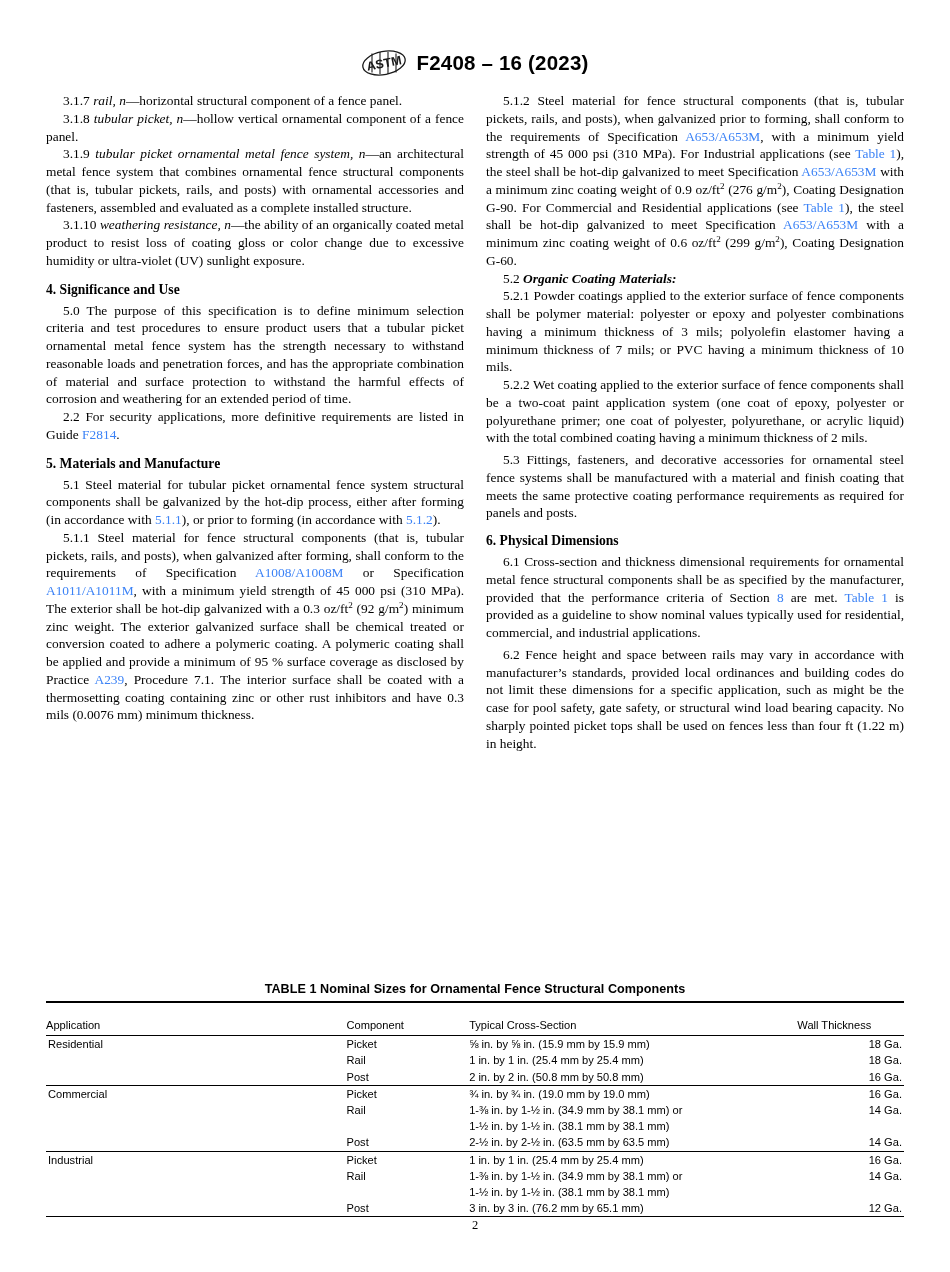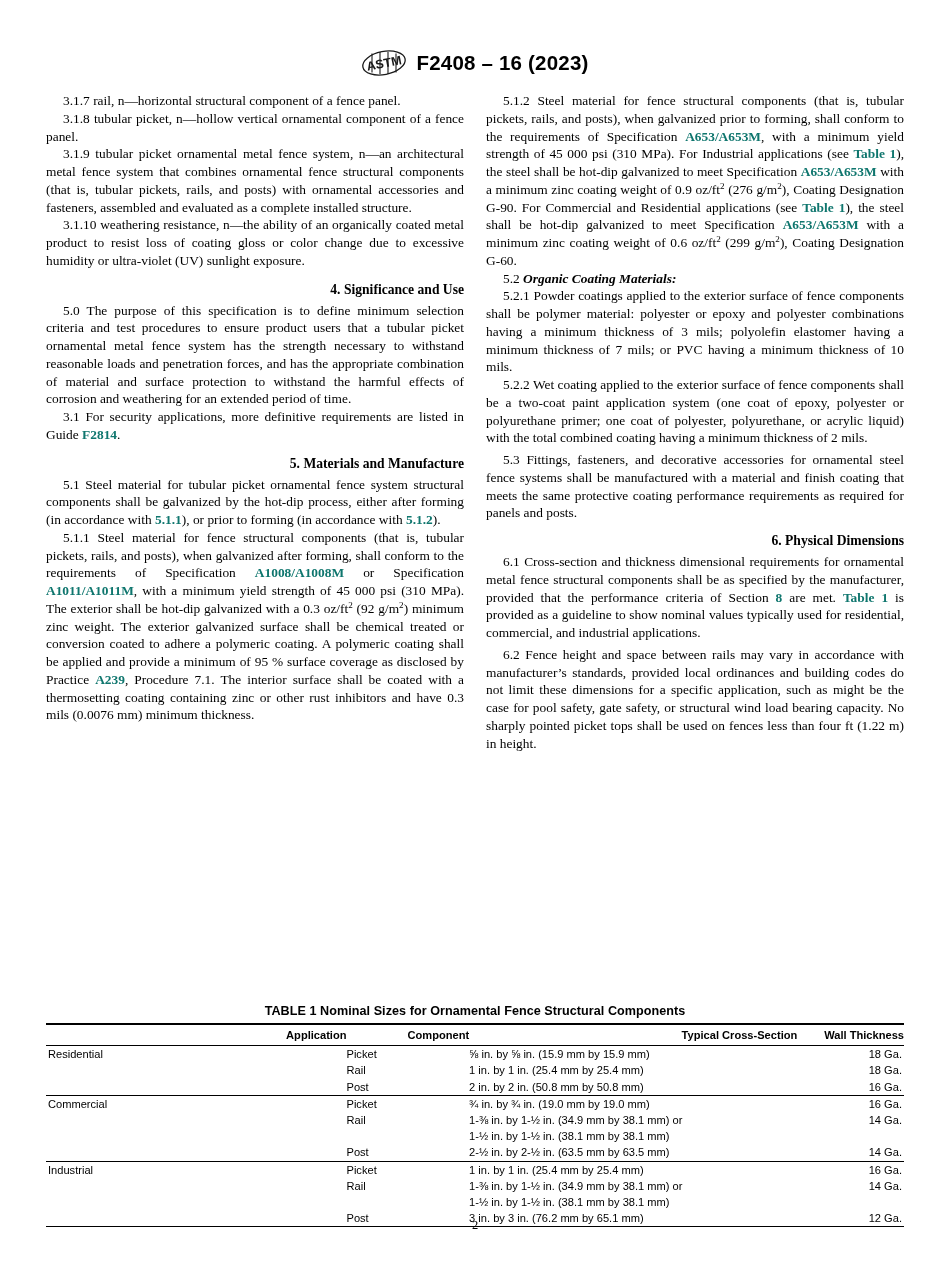--- a/index.html
+++ b/index.html
@@ -65,58 +65,58 @@
   p {
     margin: 0;
     text-indent: 17px;
   }
 
   h3.section-head {
     margin: 11px 0 3px 0;
     font-size: 13.6px;
     font-weight: bold;
     text-indent: 0;
-    text-align: right;
+    text-align: left;
     font-family: "Liberation Serif", "DejaVu Serif", serif;
   }
   h3.section-head.tight { margin-top: 10px; }
 
-  .term { }
+  .term { font-style: italic; }
   .ital { font-style: italic; font-weight: bold; }
-  .xref { color: #0f766e; font-weight: bold; }
+  .xref { color: #3b82f6; }
   sup { font-size: 0.68em; line-height: 0; vertical-align: super; }
 
   .gap { height: 4px; }
 
   
   .table-wrap {
     position: absolute;
     left: 46px;
-    top: 1004px;
+    top: 982px;
     width: 858px;
   }
   .table-title {
     font-family: "Liberation Sans", "DejaVu Sans", sans-serif;
     font-weight: bold;
     font-size: 12.6px;
     text-align: center;
     margin-bottom: 5px;
     letter-spacing: 0.05px;
   }
   table.nominal {
     border-collapse: collapse;
     width: 858px;
     font-family: "Liberation Sans", "DejaVu Sans", sans-serif;
     font-size: 11.1px;
     line-height: 1.28;
   }
   table.nominal th {
-    font-weight: bold;
-    padding: 3px 0 3px 0;
-    text-align: right;
+    font-weight: normal;
+    padding: 15px 0 3px 0;
+    text-align: left;
   }
   table.nominal td {
     padding: 1.0px 0;
     vertical-align: top;
   }
   .rule-top    { border-top: 2.1px solid #000; }
   .rule-thin   { border-top: 0.9px solid #000; }
   .rule-bottom { border-bottom: 1.6px solid #000; }
 
   .c-app   { width: 300px; text-align: left; padding-left: 2px !important; }
@@ -191,21 +191,21 @@
     </p>
 
     <h3 class="section-head">4.  Significance and Use</h3>
 
     <p>
       <span>5.0</span>
       <span>The purpose of this specification is to define minimum selection criteria and test procedures to ensure product users that a tubular picket ornamental metal fence system has the strength necessary to withstand reasonable loads and penetration forces, and has the appropriate combination of material and surface protection to withstand the harmful effects of corrosion and weathering for an extended period of time.</span>
     </p>
 
     <p>
-      <span>3.1</span>
+      <span>2.2</span>
       <span>For security applications, more definitive requirements are listed in Guide</span>
       <span class="xref">F2814</span><span>.</span>
     </p>
 
     <h3 class="section-head">5.  Materials and Manufacture</h3>
 
     <p>
       <span>5.1</span>
       <span>Steel material for tubular picket ornamental fence system structural components shall be galvanized by the hot-dip process, either after forming (in accordance with</span>
       <span class="xref">5.1.1</span><span>), or prior to forming (in accordance with</span>

